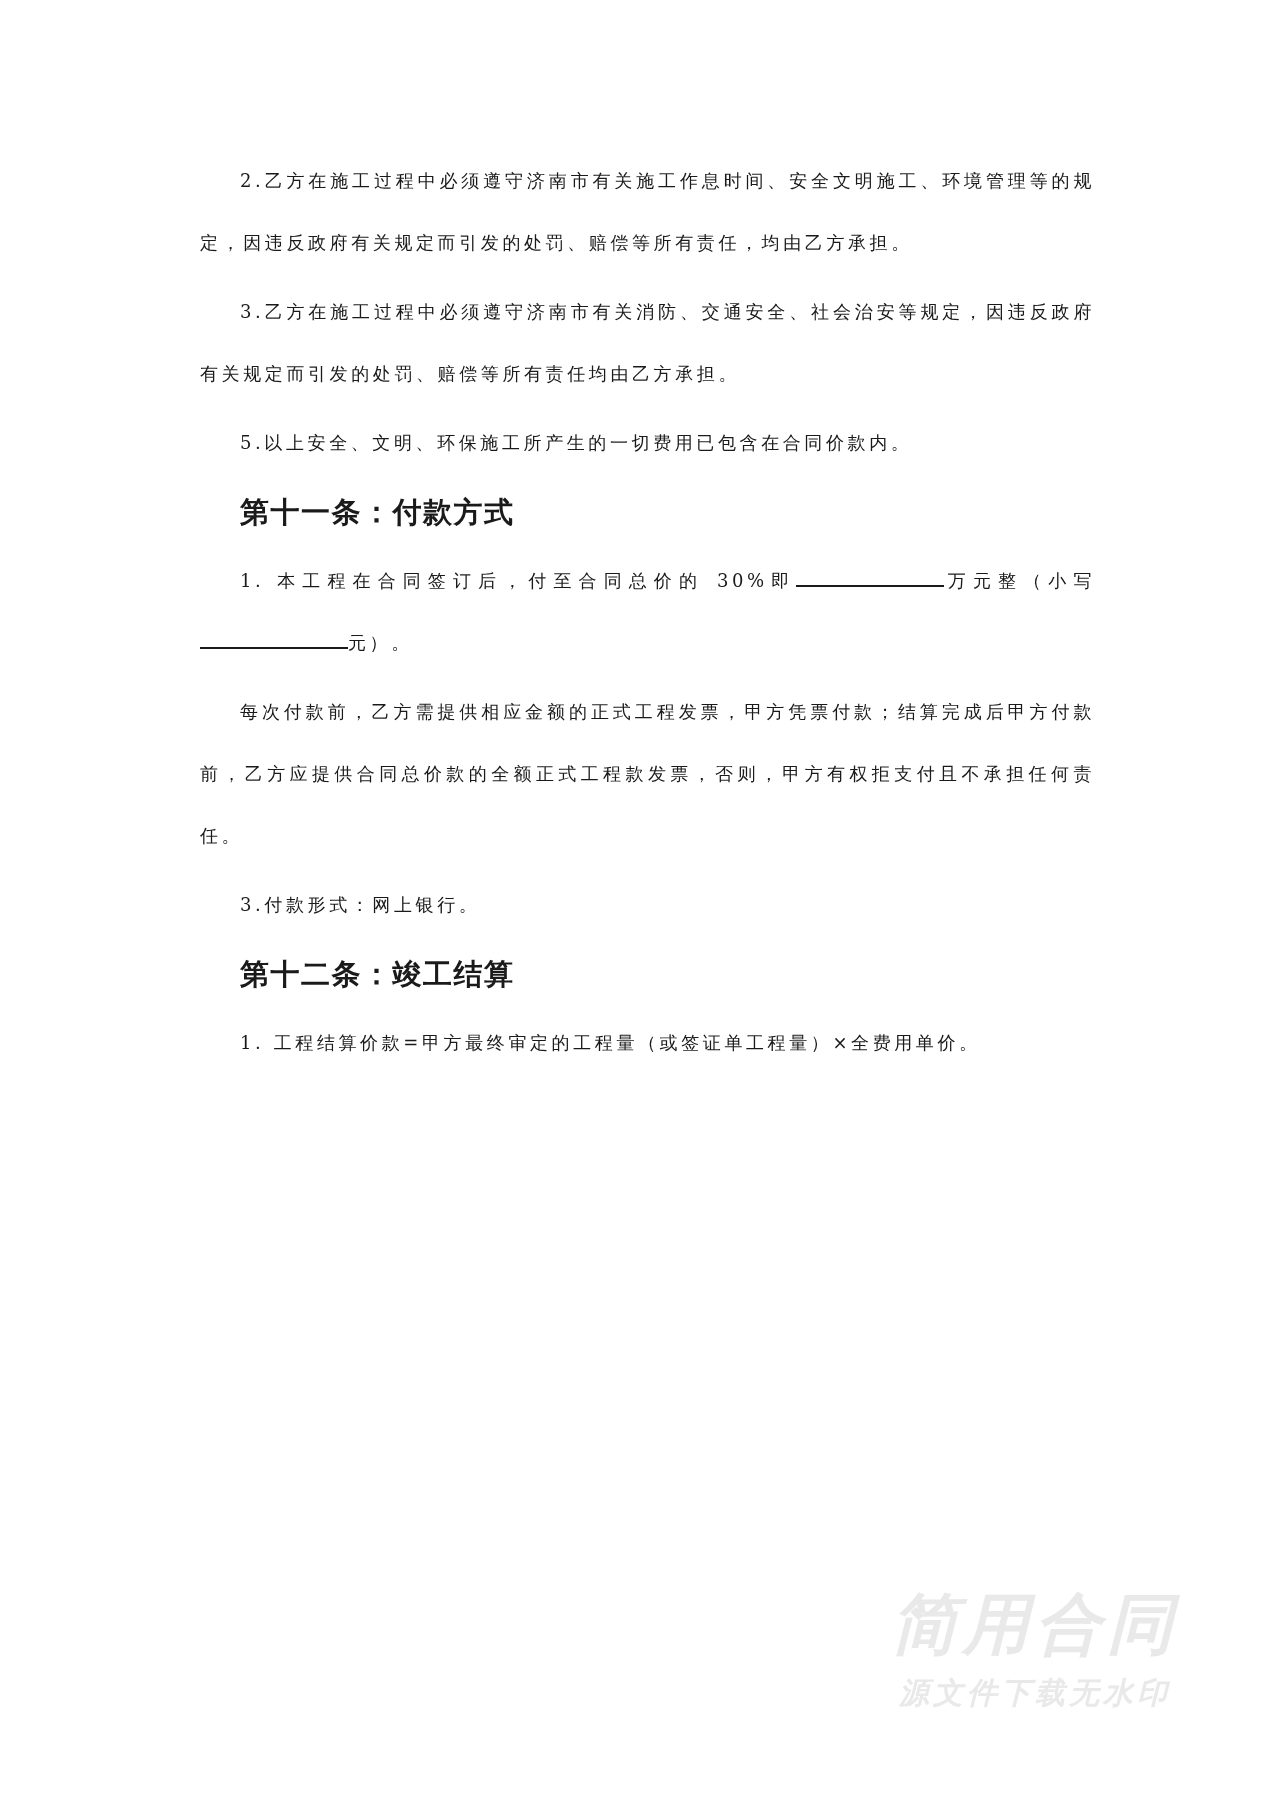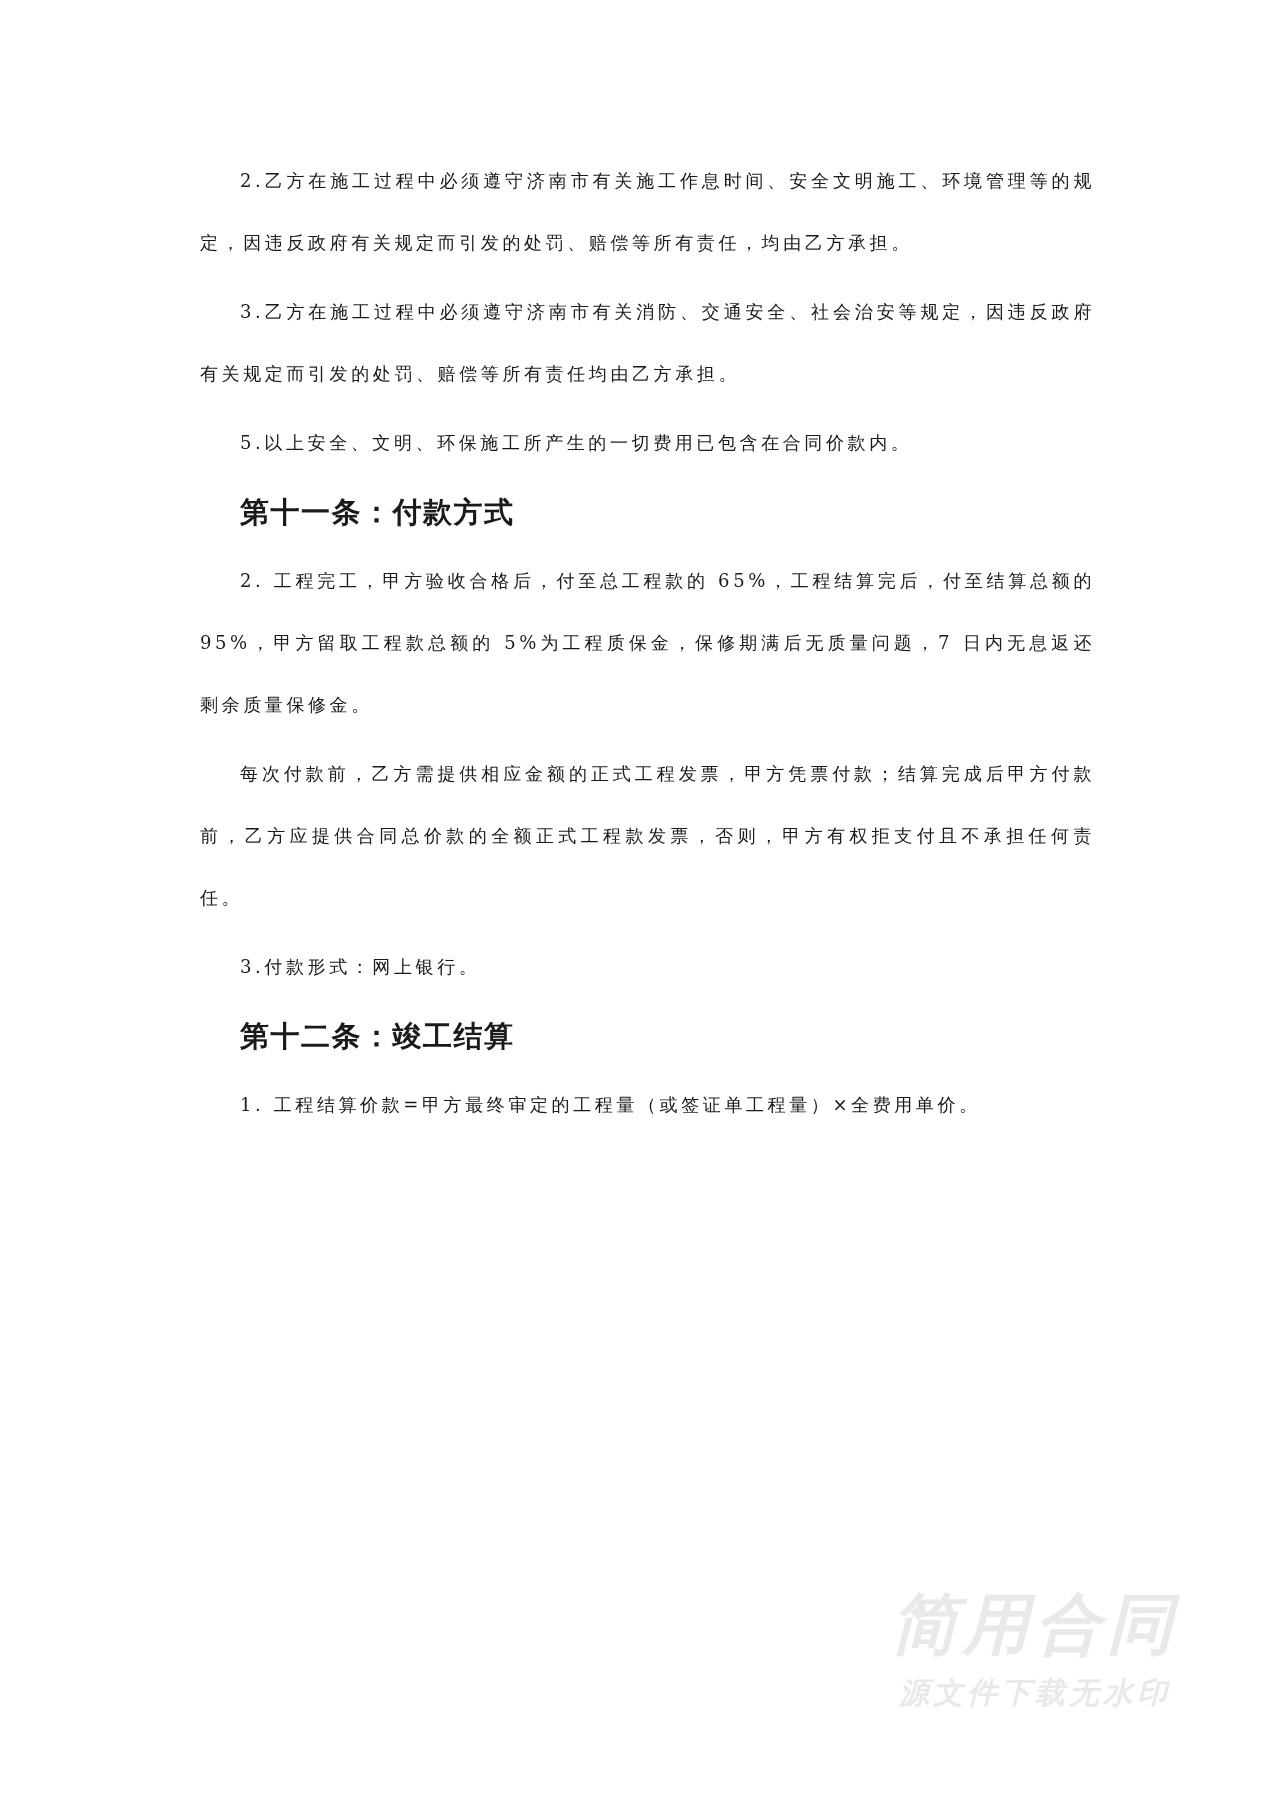--- a/index.html
+++ b/index.html
@@ -75,22 +75,22 @@
 <body>
 
 <div class="page">
 
   <p class="para">2.乙方在施工过程中必须遵守济南市有关施工作息时间、安全文明施工、环境管理等的规定，因违反政府有关规定而引发的处罚、赔偿等所有责任，均由乙方承担。</p>
   <p class="para">3.乙方在施工过程中必须遵守济南市有关消防、交通安全、社会治安等规定，因违反政府有关规定而引发的处罚、赔偿等所有责任均由乙方承担。</p>
   <p class="para">5.以上安全、文明、环保施工所产生的一切费用已包含在合同价款内。</p>
 
   <h2 class="heading">第十一条：付款方式</h2>
 
+  <p class="para"><span>1. 本工程在合同签订后，付至合同总价的 30%即</span><span class="blank wide"></span><span>万元整（小写</span><span class="blank wide"></span><span>元）。</span></p>
 
-  <p class="para">2. 工程完工，甲方验收合格后，付至总工程款的 65%，工程结算完后，付至结算总额的 95%，甲方留取工程款总额的 5%为工程质保金，保修期满后无质量问题，7 日内无息返还剩余质量保修金。</p>
   <p class="para">每次付款前，乙方需提供相应金额的正式工程发票，甲方凭票付款；结算完成后甲方付款前，乙方应提供合同总价款的全额正式工程款发票，否则，甲方有权拒支付且不承担任何责任。</p>
   <p class="para">3.付款形式：网上银行。</p>
 
   <h2 class="heading">第十二条：竣工结算</h2>
 
   <p class="para">1. 工程结算价款=甲方最终审定的工程量（或签证单工程量）×全费用单价。</p>
 
 </div>
 
 <div class="watermark">

